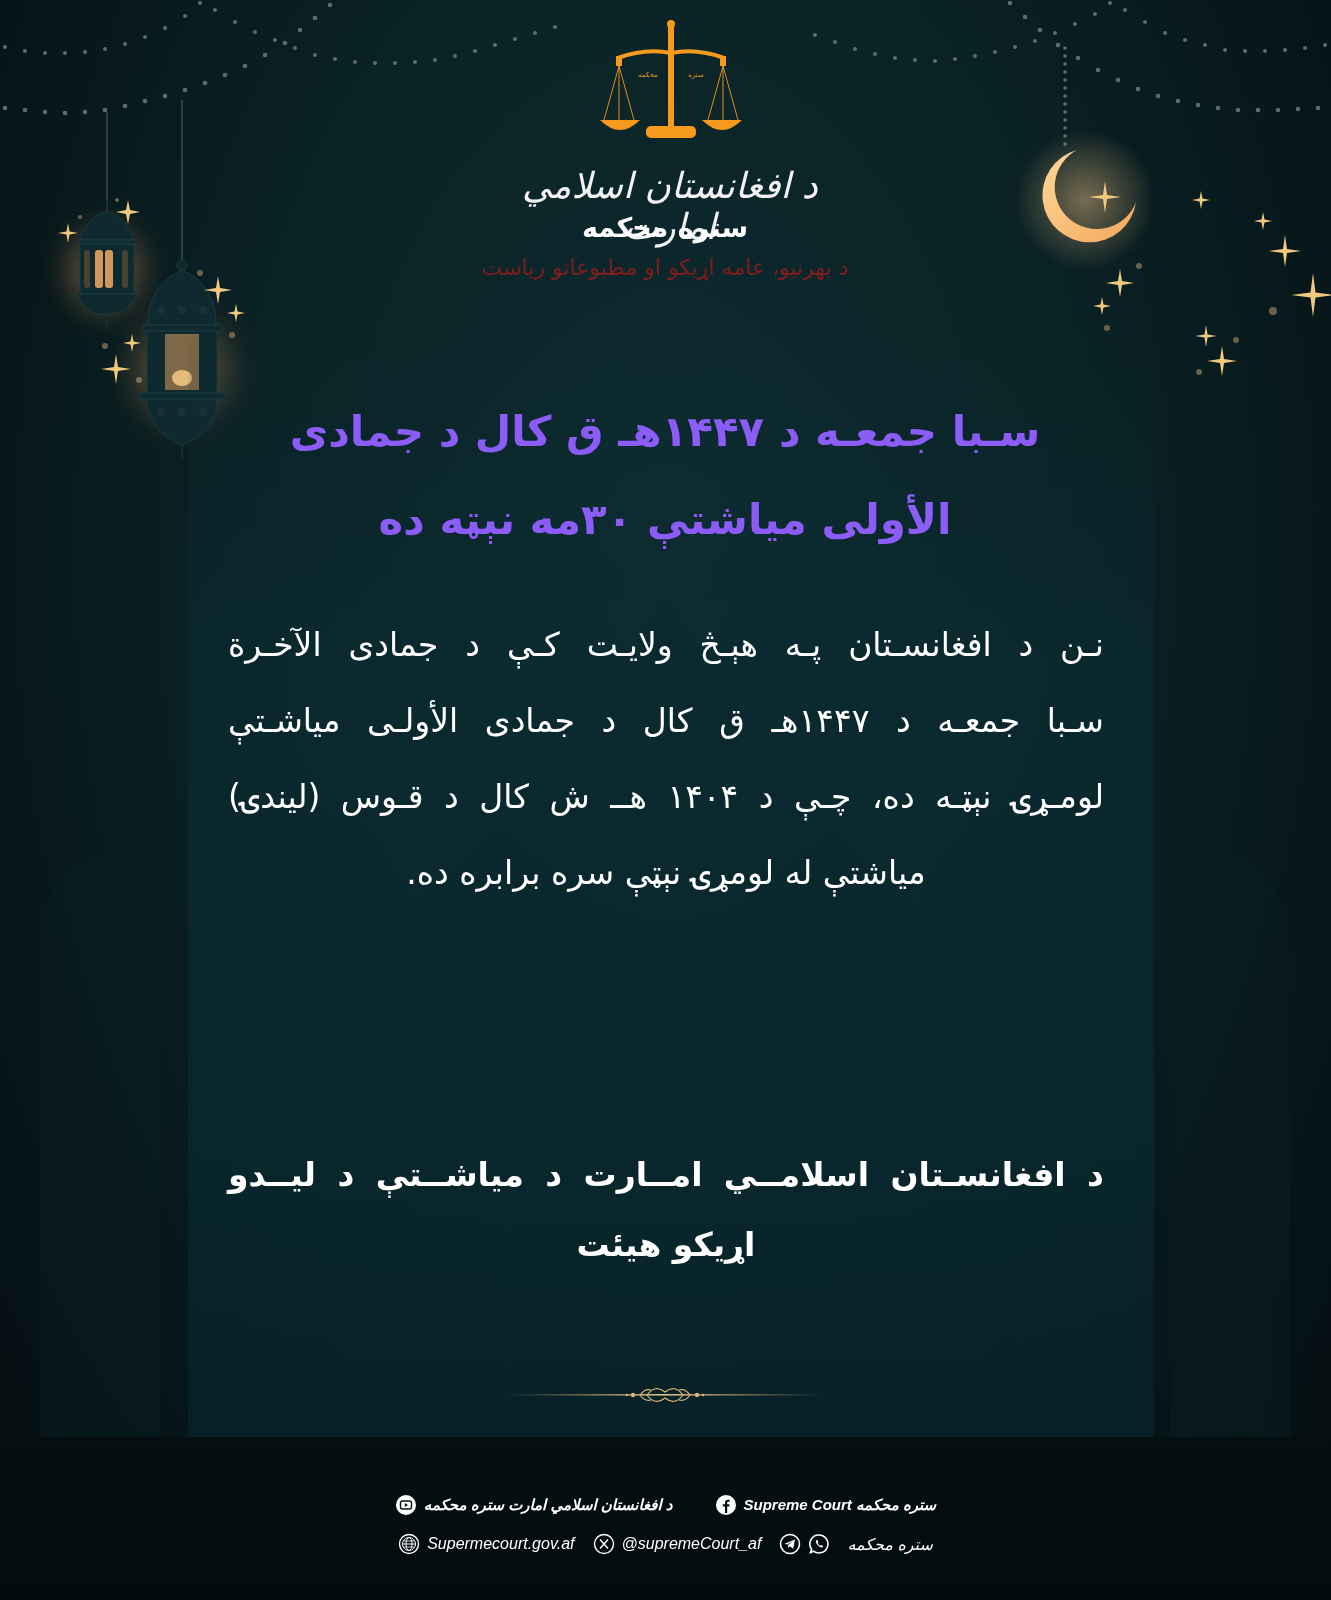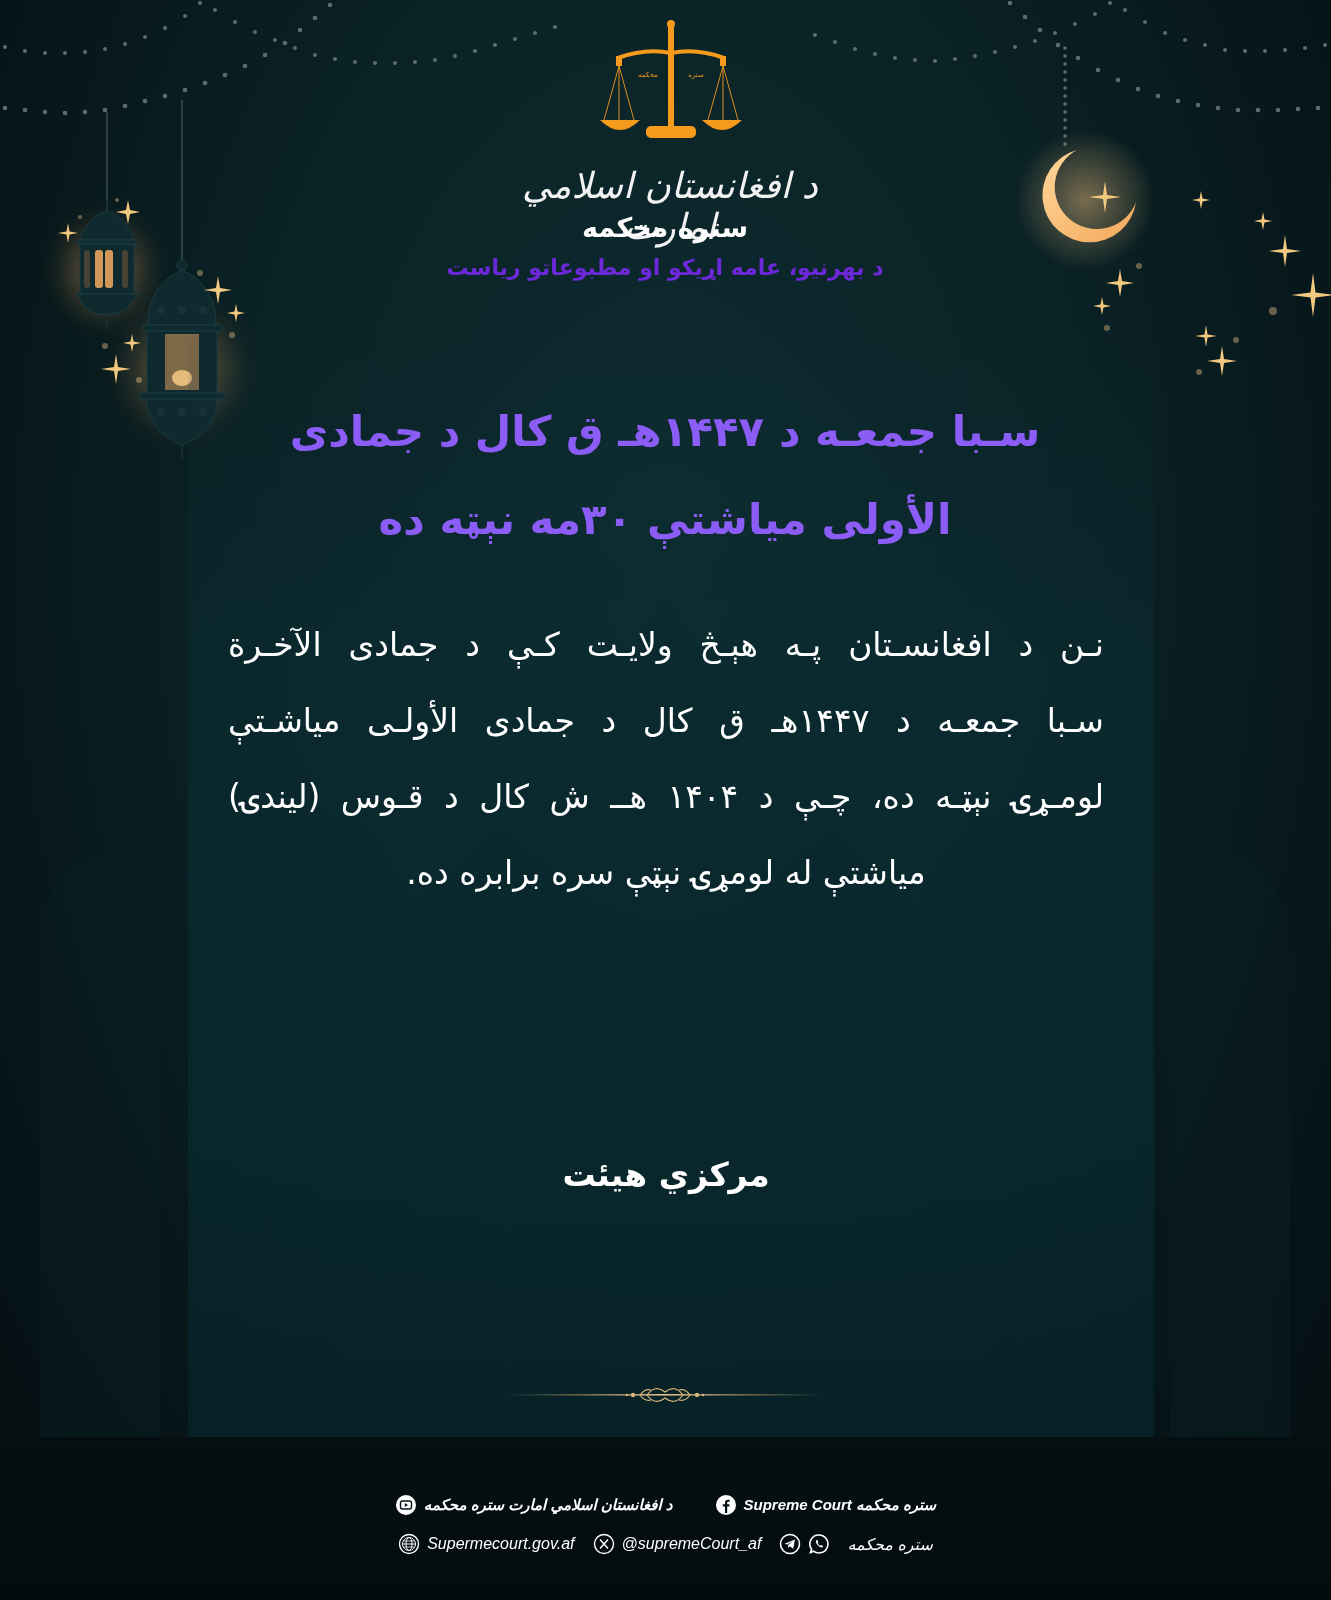--- a/index.html
+++ b/index.html
@@ -25,21 +25,21 @@
     text-align: center; direction: rtl;
     font-family: "DejaVu Serif", serif; font-size: 36px; color: #f2f2f2; letter-spacing: 1px;
     font-style: italic;
   }
   .court-name {
     position: absolute; left: 465px; top: 212px; width: 400px; text-align: center; direction: rtl;
     font-size: 27px; font-weight: bold; color: #ffffff;
   }
   .directorate {
     position: absolute; left: 380px; top: 255px; width: 570px; text-align: center; direction: rtl;
-    font-size: 22px; font-weight: bold; color: #6d28d9;
+    font-size: 22px; font-weight: normal; color: #7f1d1d;
   }
   .headline {
     position: absolute; left: 230px; top: 388px; width: 870px; text-align: center; direction: rtl;
     font-size: 42px; font-weight: bold; color: #8b5cf6; line-height: 88px;
   }
   .body-text {
     position: absolute; left: 228px; top: 607px; width: 876px; direction: rtl;
     font-size: 33px; line-height: 76px; color: #ffffff; text-align: justify;
     text-align-last: center;
   }
@@ -352,21 +352,22 @@
 </div>
 
 <div class="body-text">
   <span class="line">نـن د افغانسـتان پـه هېـڅ ولایـت کـې د جمادی الآخـرة</span>
   <span class="line">سـبا جمعـه د ۱۴۴۷هـ ق کال د جمادی الأولـی میاشـتې</span>
   <span class="line">لومـړۍ نېټـه ده، چـې د ۱۴۰۴ هــ ش کال د قـوس (لیندۍ)</span>
   <span class="line center">میاشتې له لومړۍ نېټې سره برابره ده.</span>
 </div>
 
 <div class="signature">
-  <span class="line center">مرکزي هیئت</span>
+  <span class="line">د افغانسـتان اسلامــي امــارت د میاشــتې د لیــدو</span>
+  <span class="line center">اړیکو هیئت</span>
 </div>
 
 <svg class="divider" viewBox="0 0 320 30">
   <rect x="0" y="14" width="320" height="1.6" fill="url(#goldLine)"></rect>
   <g fill="none" stroke="#d9b779" stroke-width="1.2">
     <path d="M142 15 Q150 4 160 12 Q170 4 178 15 Q170 26 160 18 Q150 26 142 15 Z"></path>
     <path d="M135 15 Q140 8 146 10"></path>
       <path d="M135 15 Q140 22 146 20"></path>
     <path d="M185 15 Q180 8 174 10"></path>
       <path d="M185 15 Q180 22 174 20"></path>

